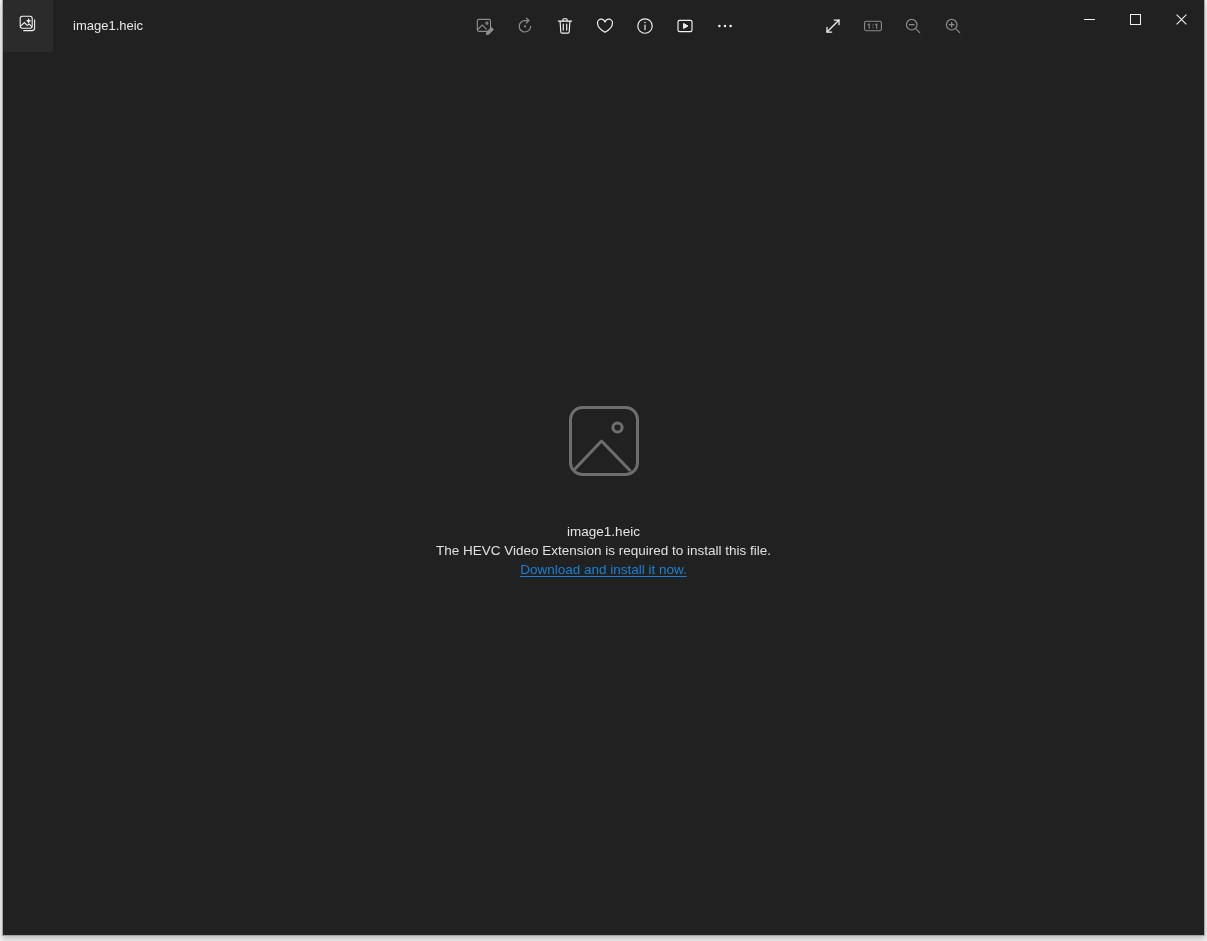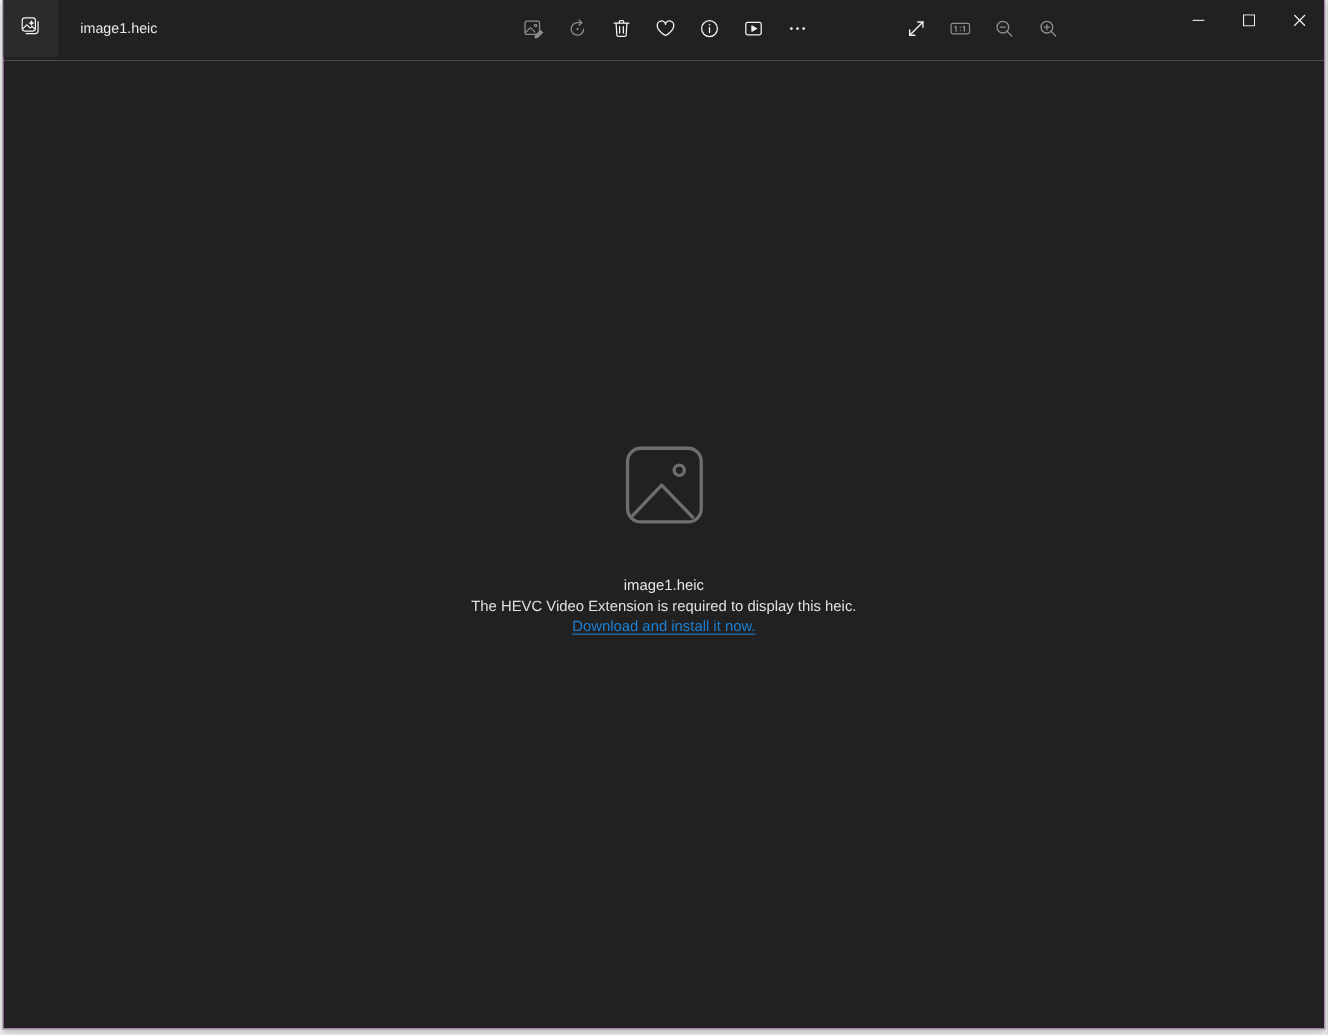--- a/index.html
+++ b/index.html
@@ -11,21 +11,21 @@
     background: #f3f3f3;
     font-family: "Liberation Sans", sans-serif;
   }
 
   #app-window {
     position: absolute;
     left: 2px;
     top: 0px;
     width: 1203px;
     height: 936px;
-    background: #f0abfc;
+    background: #ec4899;
     border: 1px solid #a6a6a6;
     border-top: none;
     box-sizing: border-box;
     box-shadow: 0 3px 6px rgba(0,0,0,0.22);
     overflow: hidden;
     display: flex;
     flex-direction: column;
   }
 
   
@@ -320,18 +320,18 @@
 
       <div id="placeholder-icon">
         <svg width="72" height="72" viewBox="0 0 72 72" fill="none" stroke="#6e6e6e" stroke-width="3" stroke-linejoin="round">
           <rect x="2.5" y="2.5" width="67" height="67" rx="12"></rect>
           <circle cx="49.5" cy="22.5" r="4.6"></circle>
           <path d="M5.0 66.0 L33.5 36.0 L62.5 66.0"></path>
         </svg>
       </div>
 
       <div id="msg-filename">image1.heic</div>
-      <div id="msg-description">The HEVC Video Extension is required to display this heic.</div>
+      <div id="msg-description">The HEVC Video Extension is required to install this file.</div>
       <a id="msg-link" href="#">Download and install it now.</a>
     </div>
   </div>
 
 </div>
 
 </body></html>

